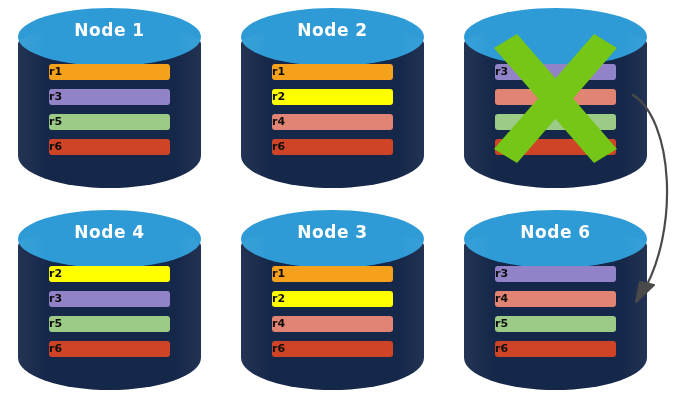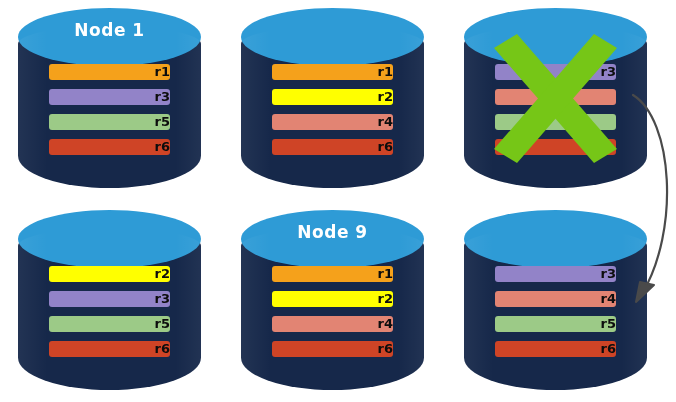--- a/index.html
+++ b/index.html
@@ -81,23 +81,23 @@
     left: 31px;
     top: 56px;
     width: 121px;
     z-index: 3;
   }
   .row {
     height: 16px;
     margin-bottom: 9px;
     border-radius: 3px;
     color: #0d0d0d;
-    font-size: 13px;
+    font-size: 11px;
     font-weight: bold;
-    text-align: right;
+    text-align: left;
     line-height: 16px;
   }
   .row:last-child { margin-bottom: 8px; }
 
   .x-mark {
     position: absolute;
     left: 0;
     top: 0;
     width: 183px;
     height: 180px;
@@ -129,20 +129,21 @@
       <div class="row" style="background:#9283c8">r3</div>
       <div class="row" style="background:#9cca87">r5</div>
       <div class="row" style="background:#cf4426">r6</div>
     </div>
   </div>
 
   <div class="node" style="left:233px; top:8px;">
     <div class="cyl-body"></div>
     <div class="cyl-top"></div>
     <div class="cyl-shadow"></div>
+    <div class="node-label">Node  2</div>
     <div class="rows">
       <div class="row" style="background:#f5a11b">r1</div>
       <div class="row" style="background:#ffff00">r2</div>
       <div class="row" style="background:#e28473">r4</div>
       <div class="row" style="background:#cf4426">r6</div>
     </div>
   </div>
 
   <div class="node" style="left:456px; top:8px;">
     <div class="cyl-body"></div>
@@ -159,45 +160,47 @@
         <polygon points="30,40 53,26 153,141 130,155"></polygon>
         <polygon points="153,40 130,26 30,141 53,155"></polygon>
       </g>
     </svg>
   </div>
 
   <div class="node" style="left:10px; top:210px;">
     <div class="cyl-body"></div>
     <div class="cyl-top"></div>
     <div class="cyl-shadow"></div>
+    <div class="node-label">Node  4</div>
     <div class="rows">
       <div class="row" style="background:#ffff00">r2</div>
       <div class="row" style="background:#9283c8">r3</div>
       <div class="row" style="background:#9cca87">r5</div>
       <div class="row" style="background:#cf4426">r6</div>
     </div>
   </div>
 
   <div class="node" style="left:233px; top:210px;">
     <div class="cyl-body"></div>
     <div class="cyl-top"></div>
     <div class="cyl-shadow"></div>
-    <div class="node-label">Node  9</div>
+    <div class="node-label">Node  3</div>
     <div class="rows">
       <div class="row" style="background:#f5a11b">r1</div>
       <div class="row" style="background:#ffff00">r2</div>
       <div class="row" style="background:#e28473">r4</div>
       <div class="row" style="background:#cf4426">r6</div>
     </div>
   </div>
 
   <div class="node" style="left:456px; top:210px;">
     <div class="cyl-body"></div>
     <div class="cyl-top"></div>
     <div class="cyl-shadow"></div>
+    <div class="node-label">Node  6</div>
     <div class="rows">
       <div class="row" style="background:#9283c8">r3</div>
       <div class="row" style="background:#e28473">r4</div>
       <div class="row" style="background:#9cca87">r5</div>
       <div class="row" style="background:#cf4426">r6</div>
     </div>
   </div>
 
   <svg id="flow-arrow" viewBox="0 0 676 402">
     <path d="M 625 95 C 665 120, 672 230, 634 294" fill="none" stroke="#4a4a4a" stroke-width="2.2" stroke-linecap="round"></path>

